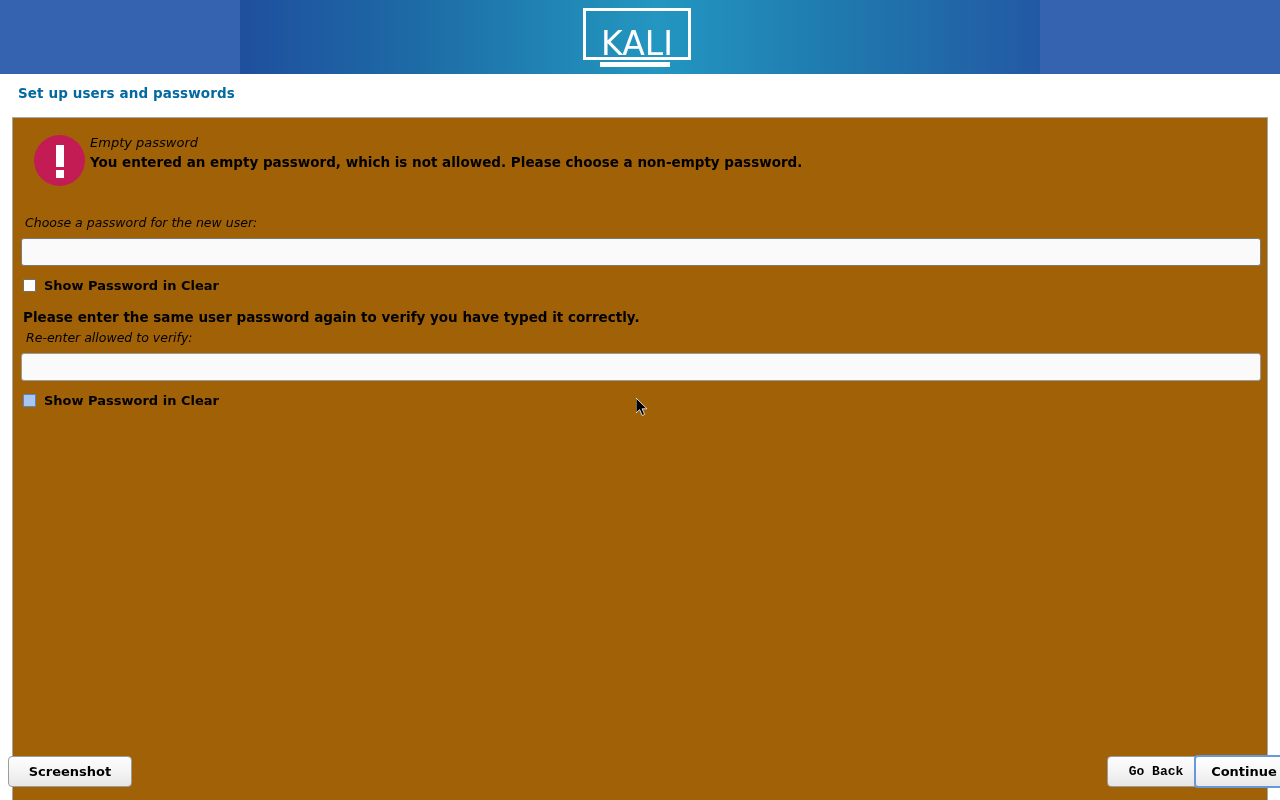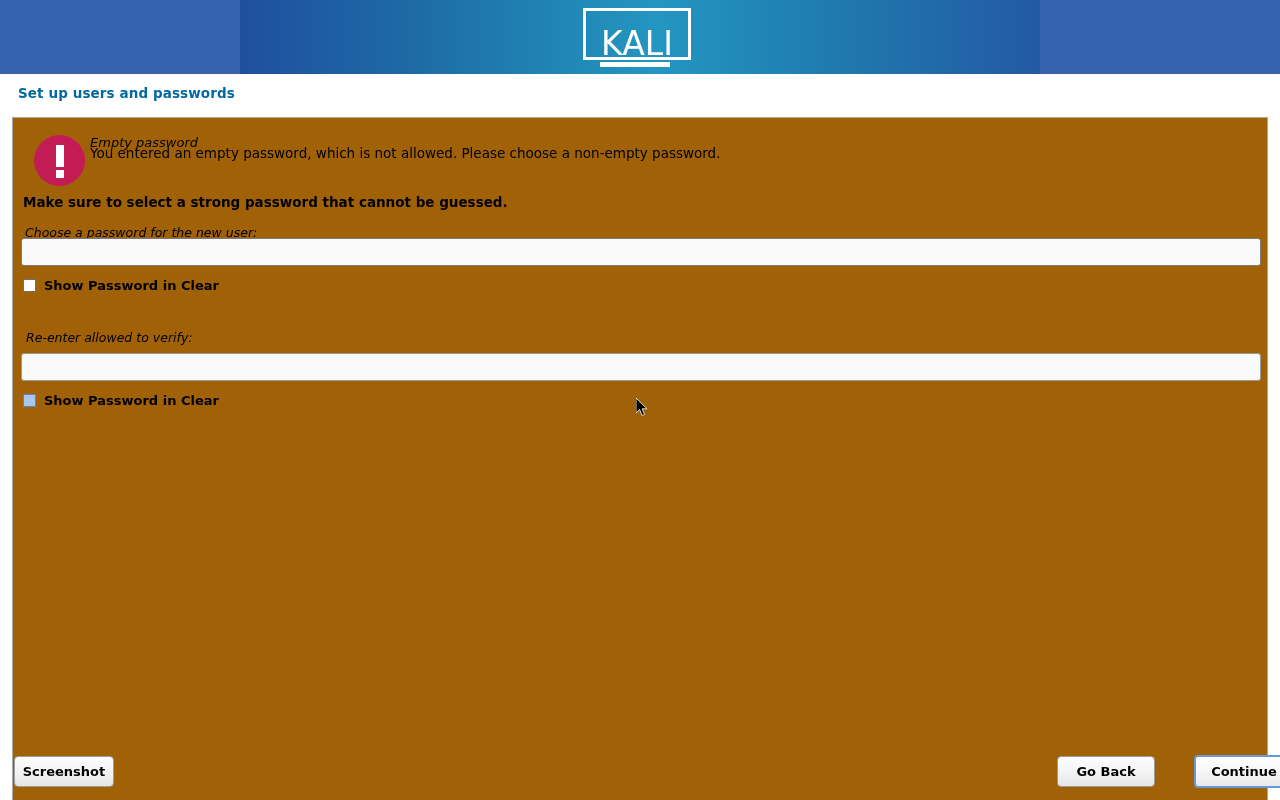--- a/index.html
+++ b/index.html
@@ -144,23 +144,23 @@
     position: absolute;
     left: 68px;
     top: 10px;
     font-size: 13px;
     font-style: italic;
     color: #000000;
   }
   .error-body {
     position: absolute;
     left: 68px;
-    top: 20px;
+    top: 29px;
     font-size: 13.5px;
-    font-weight: normal;
+    font-weight: bold;
     color: #000000;
   }
 
   
   .hint-strong {
     position: absolute;
     font-size: 13.5px;
     font-weight: bold;
     color: #000000;
   }
@@ -269,46 +269,46 @@
 
     <div class="error-row">
       <div class="error-icon">
         <div class="bang-bar"></div>
         <div class="bang-dot"></div>
       </div>
       <div class="error-title">Empty password</div>
       <div class="error-body">You entered an empty password, which is not allowed. Please choose a non-empty password.</div>
     </div>
 
-    <div class="hint-strong" style="left:10px; top:76px;">Make sure to select a strong password that cannot be guessed.</div>
-
-    <div class="field-label" style="left:12px; top:107px;">Choose a password for the new user:</div>
+
+    <div class="field-label" style="left:12px; top:97px;">Choose a password for the new user:</div>
 
     <input class="pw-input focused" type="password" style="left: 8px; top: 120px; width: 1240px;" placeholder="">
 
     <div class="check-row" style="left:10px; top:158px;">
       <span class="checkbox"></span>
       <span class="check-label">Show Password in Clear</span>
     </div>
 
+    <div class="hint-strong" style="left:10px; top:191px;">Please enter the same user password again to verify you have typed it correctly.</div>
 
     <div class="field-label" style="left:13px; top:212px;">Re-enter allowed to verify:</div>
 
     <input class="pw-input" type="password" style="left: 8px; top: 235px; width: 1240px;" placeholder="">
 
     <div class="check-row" style="left:10px; top:273px;">
       <span class="checkbox active"></span>
       <span class="check-label">Show Password in Clear</span>
     </div>
 
   </div>
 
-  <button class="btn" style="left:14px; top:756px; width:100px;">Screenshot</button>
-
-  <button class="btn" style="left:1057px; top:756px; width:98px;">Go Back</button>
+  <button class="btn" style="left:8px; top:756px; width:124px;">Screenshot</button>
+
+  <button class="btn" style="left:1107px; top:756px; width:98px;font-family:Liberation Mono, monospace;">Go Back</button>
 
   <button class="btn primary" style="left:1166px; top:755px; width:100px; height:33px;">Continue</button>
 
   <svg class="cursor" viewBox="0 0 12 19">
     <polygon points="0,0 0,15 3.6,11.6 6.2,17.5 8.6,16.4 6.1,10.8 11,10.8" fill="#000000" stroke="#ffffff" stroke-width="0.8"></polygon>
   </svg>
 
 </div>
 
 </body></html>

